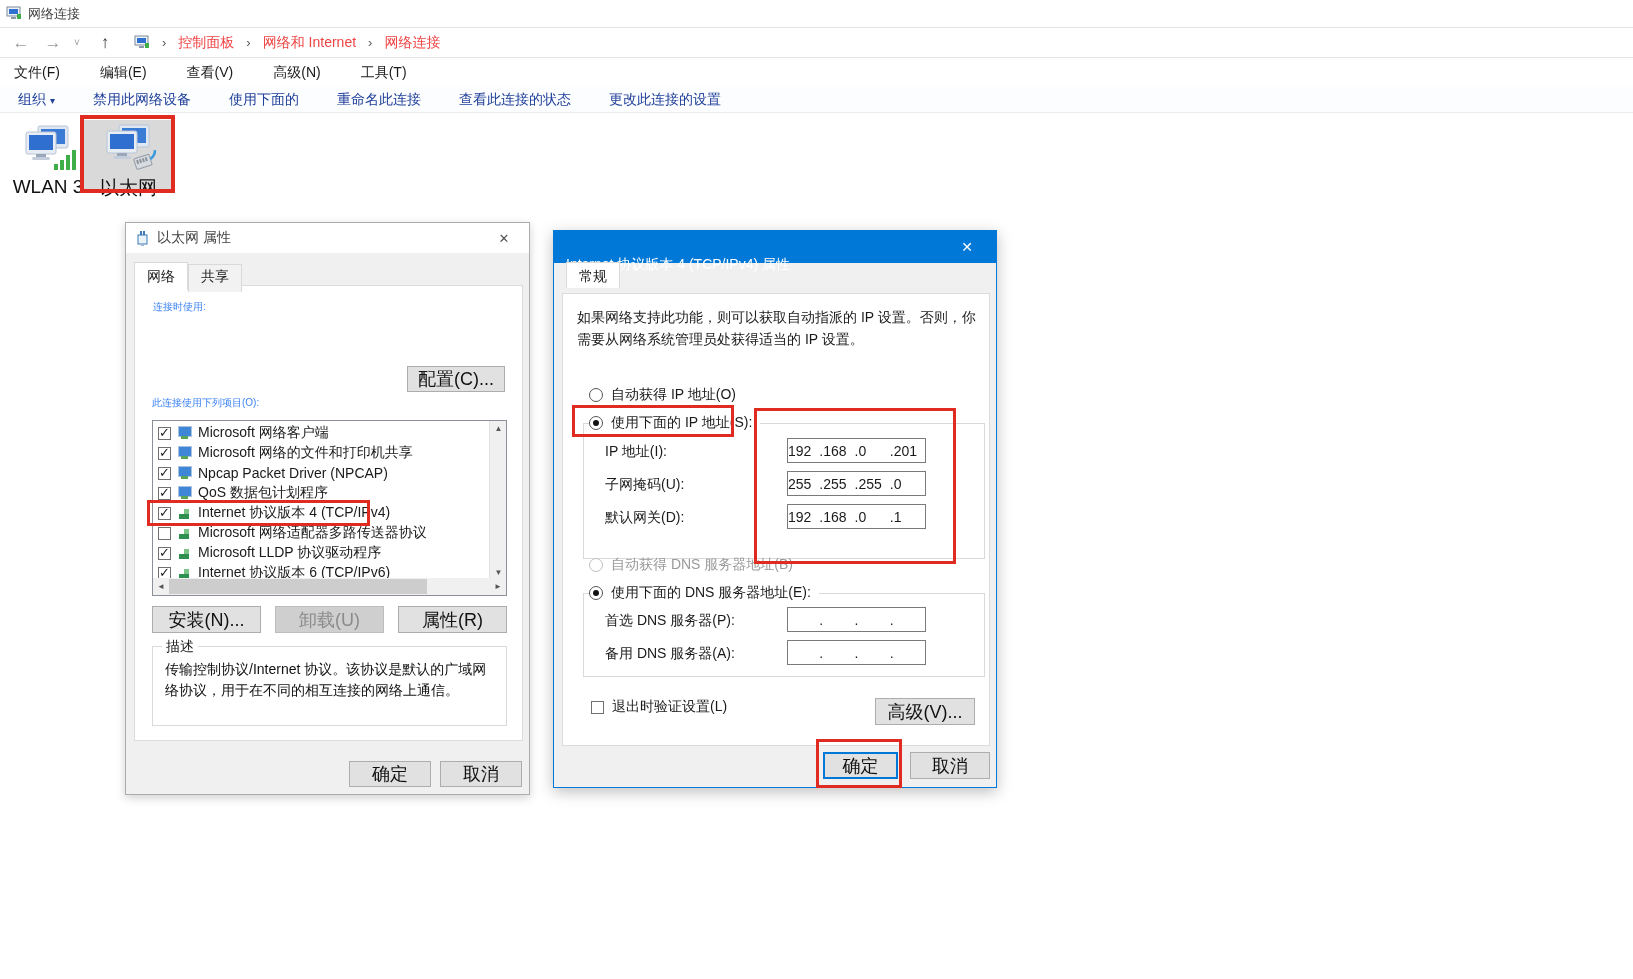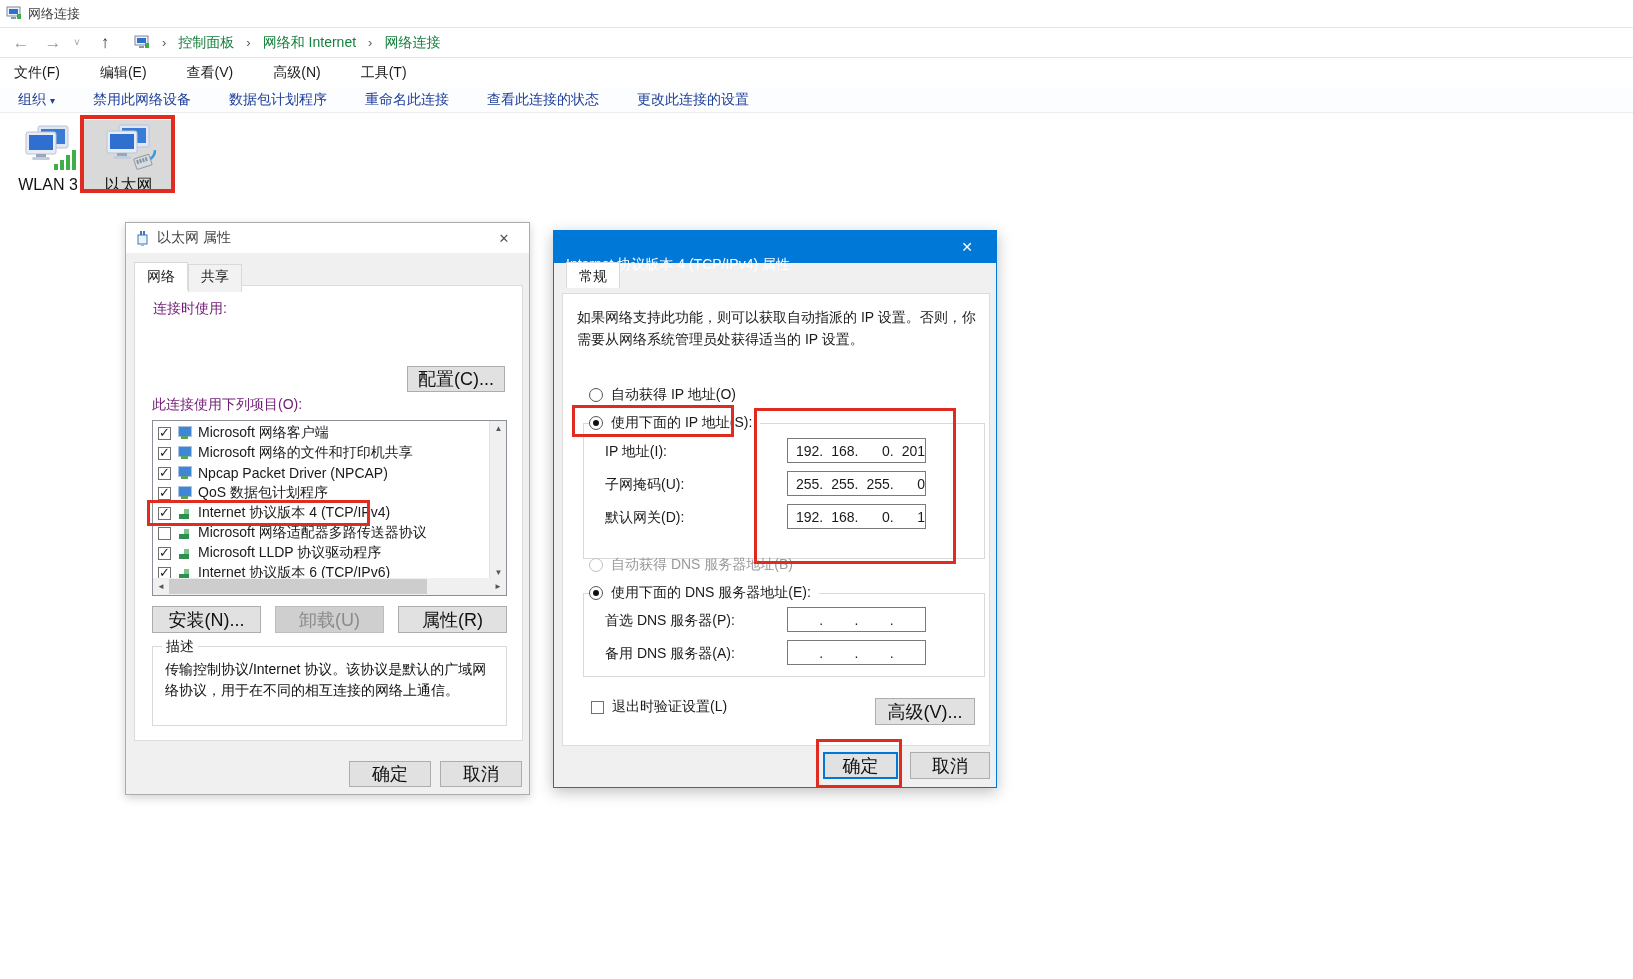--- a/index.html
+++ b/index.html
@@ -8,57 +8,57 @@
   .page { position:relative; width:1633px; height:979px; background:#fff; overflow:hidden; }
 
   
   .win-title-row { position:absolute; left:0; top:0; width:100%; height:27px; display:flex; align-items:center; gap:6px; padding-left:6px; }
   .win-title-row .t { color:#444; font-size:13px; }
   .nav-row { position:absolute; left:0; top:27px; width:100%; height:31px; border-top:1px solid #e4e4e4; border-bottom:1px solid #e4e4e4; display:flex; align-items:center; gap:10px; padding-left:10px; }
   .nav-arrow { color:#9b9b9b; font-size:17px; width:22px; text-align:center; }
   .nav-arrow.up { color:#333; }
   .nav-caret { color:#9b9b9b; font-size:10px; width:10px; }
   .addr { display:flex; align-items:center; gap:8px; margin-left:8px; }
-  .crumb { color:#15803d; }
+  .crumb { color:#ef4444; }
   .crumb-sep { color:#555; font-size:13px; padding:0 4px; }
   .menu-row { position:absolute; left:0; top:59px; width:100%; height:28px; display:flex; align-items:center; gap:40px; padding-left:14px; }
   .toolbar-row { position:absolute; left:0; top:87px; width:100%; height:26px; display:flex; align-items:center; gap:38px; padding-left:18px; border-bottom:1px solid #ececec; background:#fcfdfe; }
   .toolbar-row .titem { color:#20409a; }
   .caret-down { font-size:10px; color:#20409a; margin-left:4px; }
 
   
   .tile { position:absolute; width:90px; text-align:center; }
   .tile-wlan { left:3px; top:124px; }
   .tile-eth  { left:83px; top:120px; width:91px; height:72px; background:#d9d9d9; padding-top:3px; }
-  .tile .lbl { font-size:16px; color:#111; margin-top:1px; }
+  .tile .lbl { font-size:19px; color:#111; margin-top:1px; }
 
   
   .btn { display:flex; align-items:center; justify-content:center; background:#e1e1e1; border:1px solid #adadad; font-size:18px; color:#111; }
   .btn.disabled { background:#cfcfcf; border-color:#bdbdbd; color:#8b8b8b; }
   .btn.default { border:1px solid #0078d7; box-shadow:inset 0 0 0 1px #0078d7; background:#e1e1e1; }
   .check { width:13px; height:13px; background:#fff; border:1px solid #707070; position:relative; display:inline-block; flex:none; }
   .check.on::after { content:"✓"; position:absolute; left:0px; top:-3px; font-size:13px; color:#222; font-weight:bold; }
   .radio { width:14px; height:14px; border:1px solid #555; border-radius:50%; background:#fff; position:relative; display:inline-block; flex:none; }
   .radio.on::after { content:""; position:absolute; left:3px; top:3px; width:6px; height:6px; border-radius:50%; background:#111; }
   .radio.disabled { border-color:#c0c0c0; }
   .grp { position:absolute; border:1px solid #d9d9d9; }
   .field { position:absolute; height:25px; background:#fff; border:1px solid #7a7a7a; display:flex; align-items:center; font-size:14px; }
-  .field .oct { flex:1; text-align:right; }
+  .field .oct { flex:1; text-align:left; }
   .field .dot { flex:none; }
 
   
   .dlg1 { position:absolute; left:125px; top:222px; width:405px; height:573px; background:#f0f0f0; border:1px solid #acacac; box-shadow:0 3px 9px rgba(0,0,0,.18); }
   .dlg1 .tbar { height:30px; background:#fff; display:flex; align-items:center; padding:0 10px; gap:8px; }
   .dlg1 .tbar .ttl { color:#444; }
   .dlg1 .tbar .x { margin-left:auto; color:#555; font-size:13px; width:30px; text-align:center; }
   .tabs { position:absolute; left:8px; top:41px; display:flex; z-index:2; }
   .tab { padding:3px 12px 4px; font-size:14px; color:#1a1a1a; border:1px solid #d9d9d9; border-bottom:none; background:#f2f2f2; }
   .tab.active { background:#fff; position:relative; top:-2px; padding-top:5px; }
   .page1 { position:absolute; left:8px; top:62px; width:389px; height:456px; background:#fff; border:1px solid #dcdcdc; }
-  .lab { position:absolute; font-size:14px; color:#701a75; }
+  .lab { position:absolute; font-size:10px; color:#3b82f6; }
   .adapterbox { position:absolute; left:17px; top:38px; width:355px; height:33px; background:#fff; border:1px solid #999; display:flex; align-items:center; gap:12px; padding-left:8px; }
   .cfgbtn { position:absolute; right:17px; top:80px; width:98px; height:26px; }
   .listbox { position:absolute; left:17px; top:134px; width:355px; height:176px; border:1px solid #8a8f98; background:#fff; overflow:hidden;padding-left:22px; }
   .lrows { position:absolute; left:0; top:2px; right:17px; }
   .lrow { display:flex; align-items:center; gap:6px; height:20px; padding-left:5px; white-space:nowrap; }
   .ltext { font-size:14px; }
   .licon { width:15px; height:14px; position:relative; flex:none; }
   .licon.client::before { content:""; position:absolute; left:1px; top:0; width:12px; height:9px; background:#3f86d6; border:1px solid #aac3e0; }
   .licon.client::after { content:""; position:absolute; left:4px; top:10px; width:7px; height:3px; background:#58a558; }
   .licon.protocol::before { content:""; position:absolute; left:2px; bottom:1px; width:5px; height:5px; background:#2f8f4e; box-shadow:5px 0 0 #2f8f4e,5px -5px 0 #7cc487; }
@@ -139,21 +139,21 @@
     <span>文件(F)</span>
     <span>编辑(E)</span>
     <span>查看(V)</span>
     <span>高级(N)</span>
     <span>工具(T)</span>
   </div>
 
   <div class="toolbar-row">
     <span class="titem"><span>组织</span><span class="caret-down">▾</span></span>
     <span class="titem">禁用此网络设备</span>
-    <span class="titem">数据包计划程序</span>
+    <span class="titem">使用下面的</span>
     <span class="titem">重命名此连接</span>
     <span class="titem">查看此连接的状态</span>
     <span class="titem">更改此连接的设置</span>
   </div>
 
   <div class="tile tile-wlan">
     <svg width="60" height="48" viewBox="0 0 60 48">
       <rect x="20" y="2" width="30" height="22" rx="2" fill="#dfe7f2" stroke="#b9c4d6"></rect>
         <rect x="23" y="5" width="24" height="15" fill="#3a7bd5"></rect>
       <rect x="8" y="8" width="30" height="22" rx="2" fill="#e8edf5" stroke="#b9c4d6"></rect>

